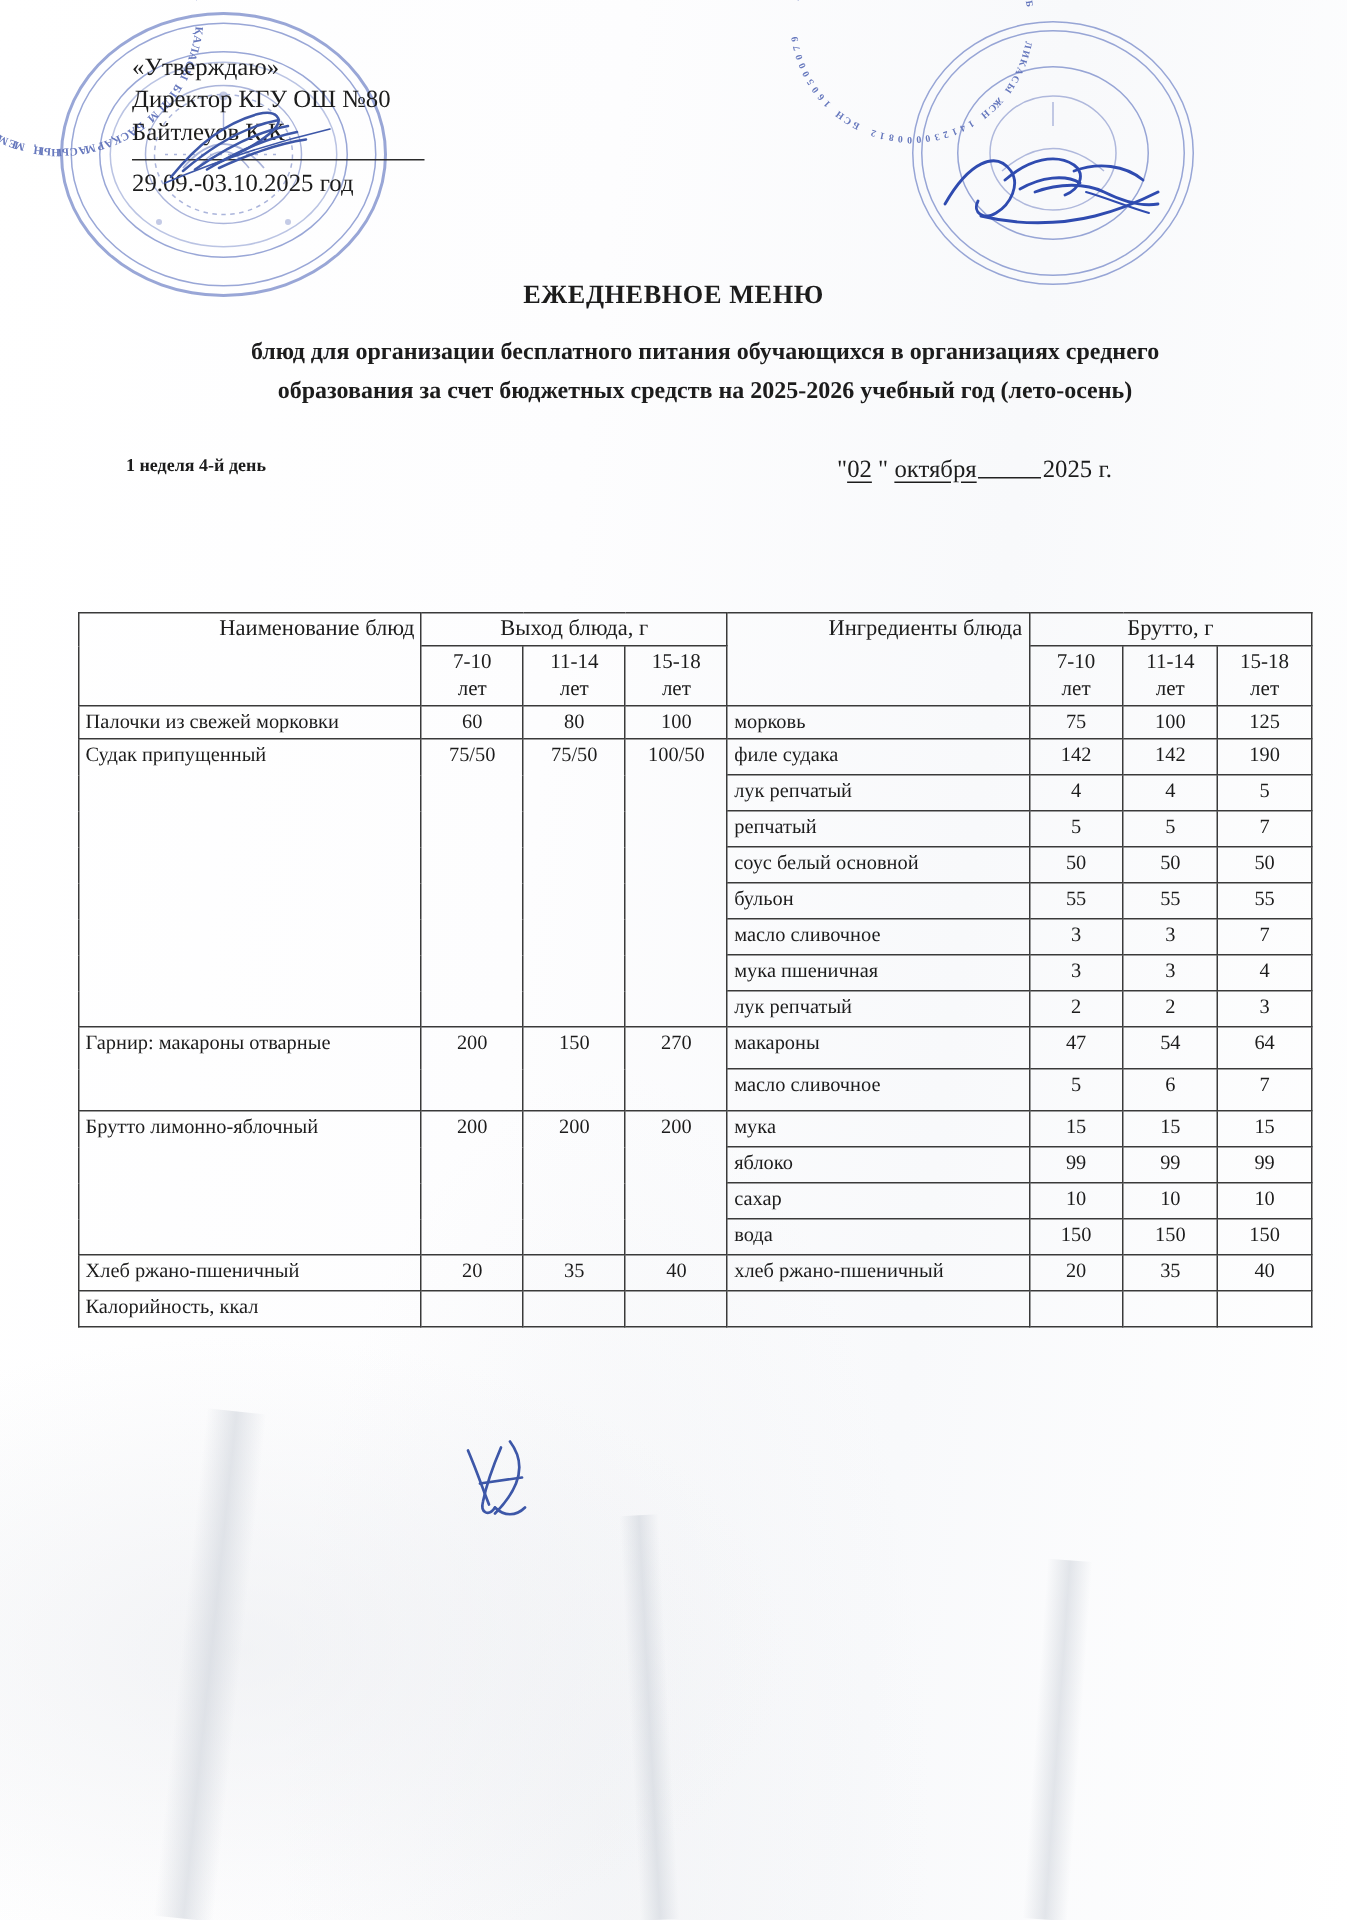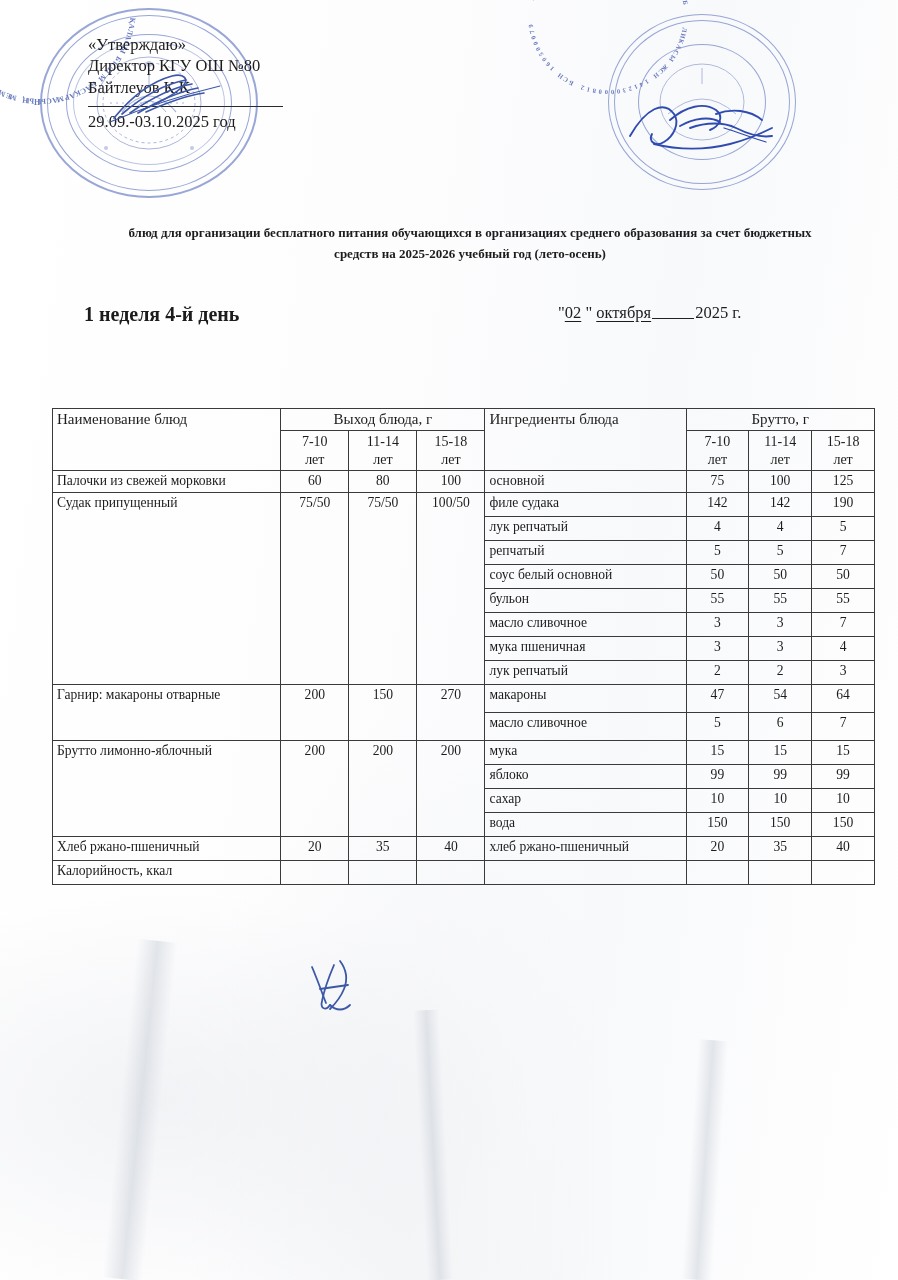--- a/index.html
+++ b/index.html
@@ -98,32 +98,32 @@
     font-weight: bold;
     letter-spacing: 0.4px;
     z-index: 5;
   }
   .title-sub {
     position: absolute;
     left: 120px;
     width: 700px;
     top: 222px;
     text-align: center;
-    font-size: 13px;
+    font-size: 16px;
     font-weight: bold;
     line-height: 1.62;
     z-index: 5;
   }
 
   
   .dayline {
     position: absolute;
     left: 84px;
     top: 303px;
-    font-size: 20px;
+    font-size: 12px;
     font-weight: bold;
     z-index: 5;
   }
   .dateline {
     position: absolute;
     left: 558px;
     top: 303px;
     font-size: 16.5px;
     z-index: 5;
     white-space: nowrap;
@@ -155,21 +155,21 @@
     background: transparent;
   }
   th.hgroup {
     text-align: center;
     font-weight: bold;
     font-size: 15px;
     vertical-align: middle;
     padding: 5px 2px;
   }
   th.hname {
-    text-align: left;
+    text-align: right;
     font-weight: bold;
     font-size: 15px;
     vertical-align: middle;
     margin-top: 39px;
   }
   th.age {
     text-align: center;
     font-weight: bold;
     font-size: 14px;
     line-height: 1.25;
@@ -349,20 +349,21 @@
       <path d="M 10 44 C 26 16 44 8 54 22 C 60 31 54 44 44 50 C 36 55 28 50 32 42"></path>
       <path d="M 50 28 C 66 14 84 10 96 18 C 104 24 100 34 90 38"></path>
       <path d="M 60 34 C 74 26 90 24 100 30"></path>
       <path d="M 70 36 C 86 30 104 30 116 36 C 128 42 140 46 152 44"></path>
       <path d="M 96 22 C 112 16 130 18 142 28"></path>
       <path d="M 34 52 C 58 58 86 58 110 52 C 126 48 140 42 152 36"></path>
       <path d="M 104 36 C 118 40 132 46 146 50" stroke-width="1.3"></path>
     </g>
   </svg>
 
+  <div class="title-main">ЕЖЕДНЕВНОЕ МЕНЮ</div>
   <div class="title-sub">
     <span>блюд для организации бесплатного питания обучающихся в организациях среднего</span>
     <span>образования за счет бюджетных средств на 2025-2026 учебный год (лето-осень)</span>
   </div>
 
   <div class="dayline">1 неделя 4-й день</div>
   <div class="dateline">
     <span>"</span><span class="u">02</span><span> " </span><span class="u">октября</span><span class="gap"></span><span>2025 г.</span>
   </div>
 
@@ -392,21 +393,21 @@
         <th class="age"><span>11-14</span><br><span>лет</span></th>
         <th class="age"><span>15-18</span><br><span>лет</span></th>
       </tr>
     </thead>
     <tbody id="menu-body">
         <tr style="height: 22px;">
           <td class="dish" rowspan="1">Палочки из свежей морковки</td>
           <td class="num" rowspan="1">60</td>
           <td class="num" rowspan="1">80</td>
           <td class="num" rowspan="1">100</td>
-          <td class="ingr">основной</td>
+          <td class="ingr">морковь</td>
           <td class="num">75</td>
           <td class="num">100</td>
           <td class="num">125</td>
         </tr>
         <tr style="height: 24px;">
           <td class="dish" rowspan="8">Судак припущенный</td>
           <td class="num" rowspan="8">75/50</td>
           <td class="num" rowspan="8">75/50</td>
           <td class="num" rowspan="8">100/50</td>
           <td class="ingr">филе судака</td>

